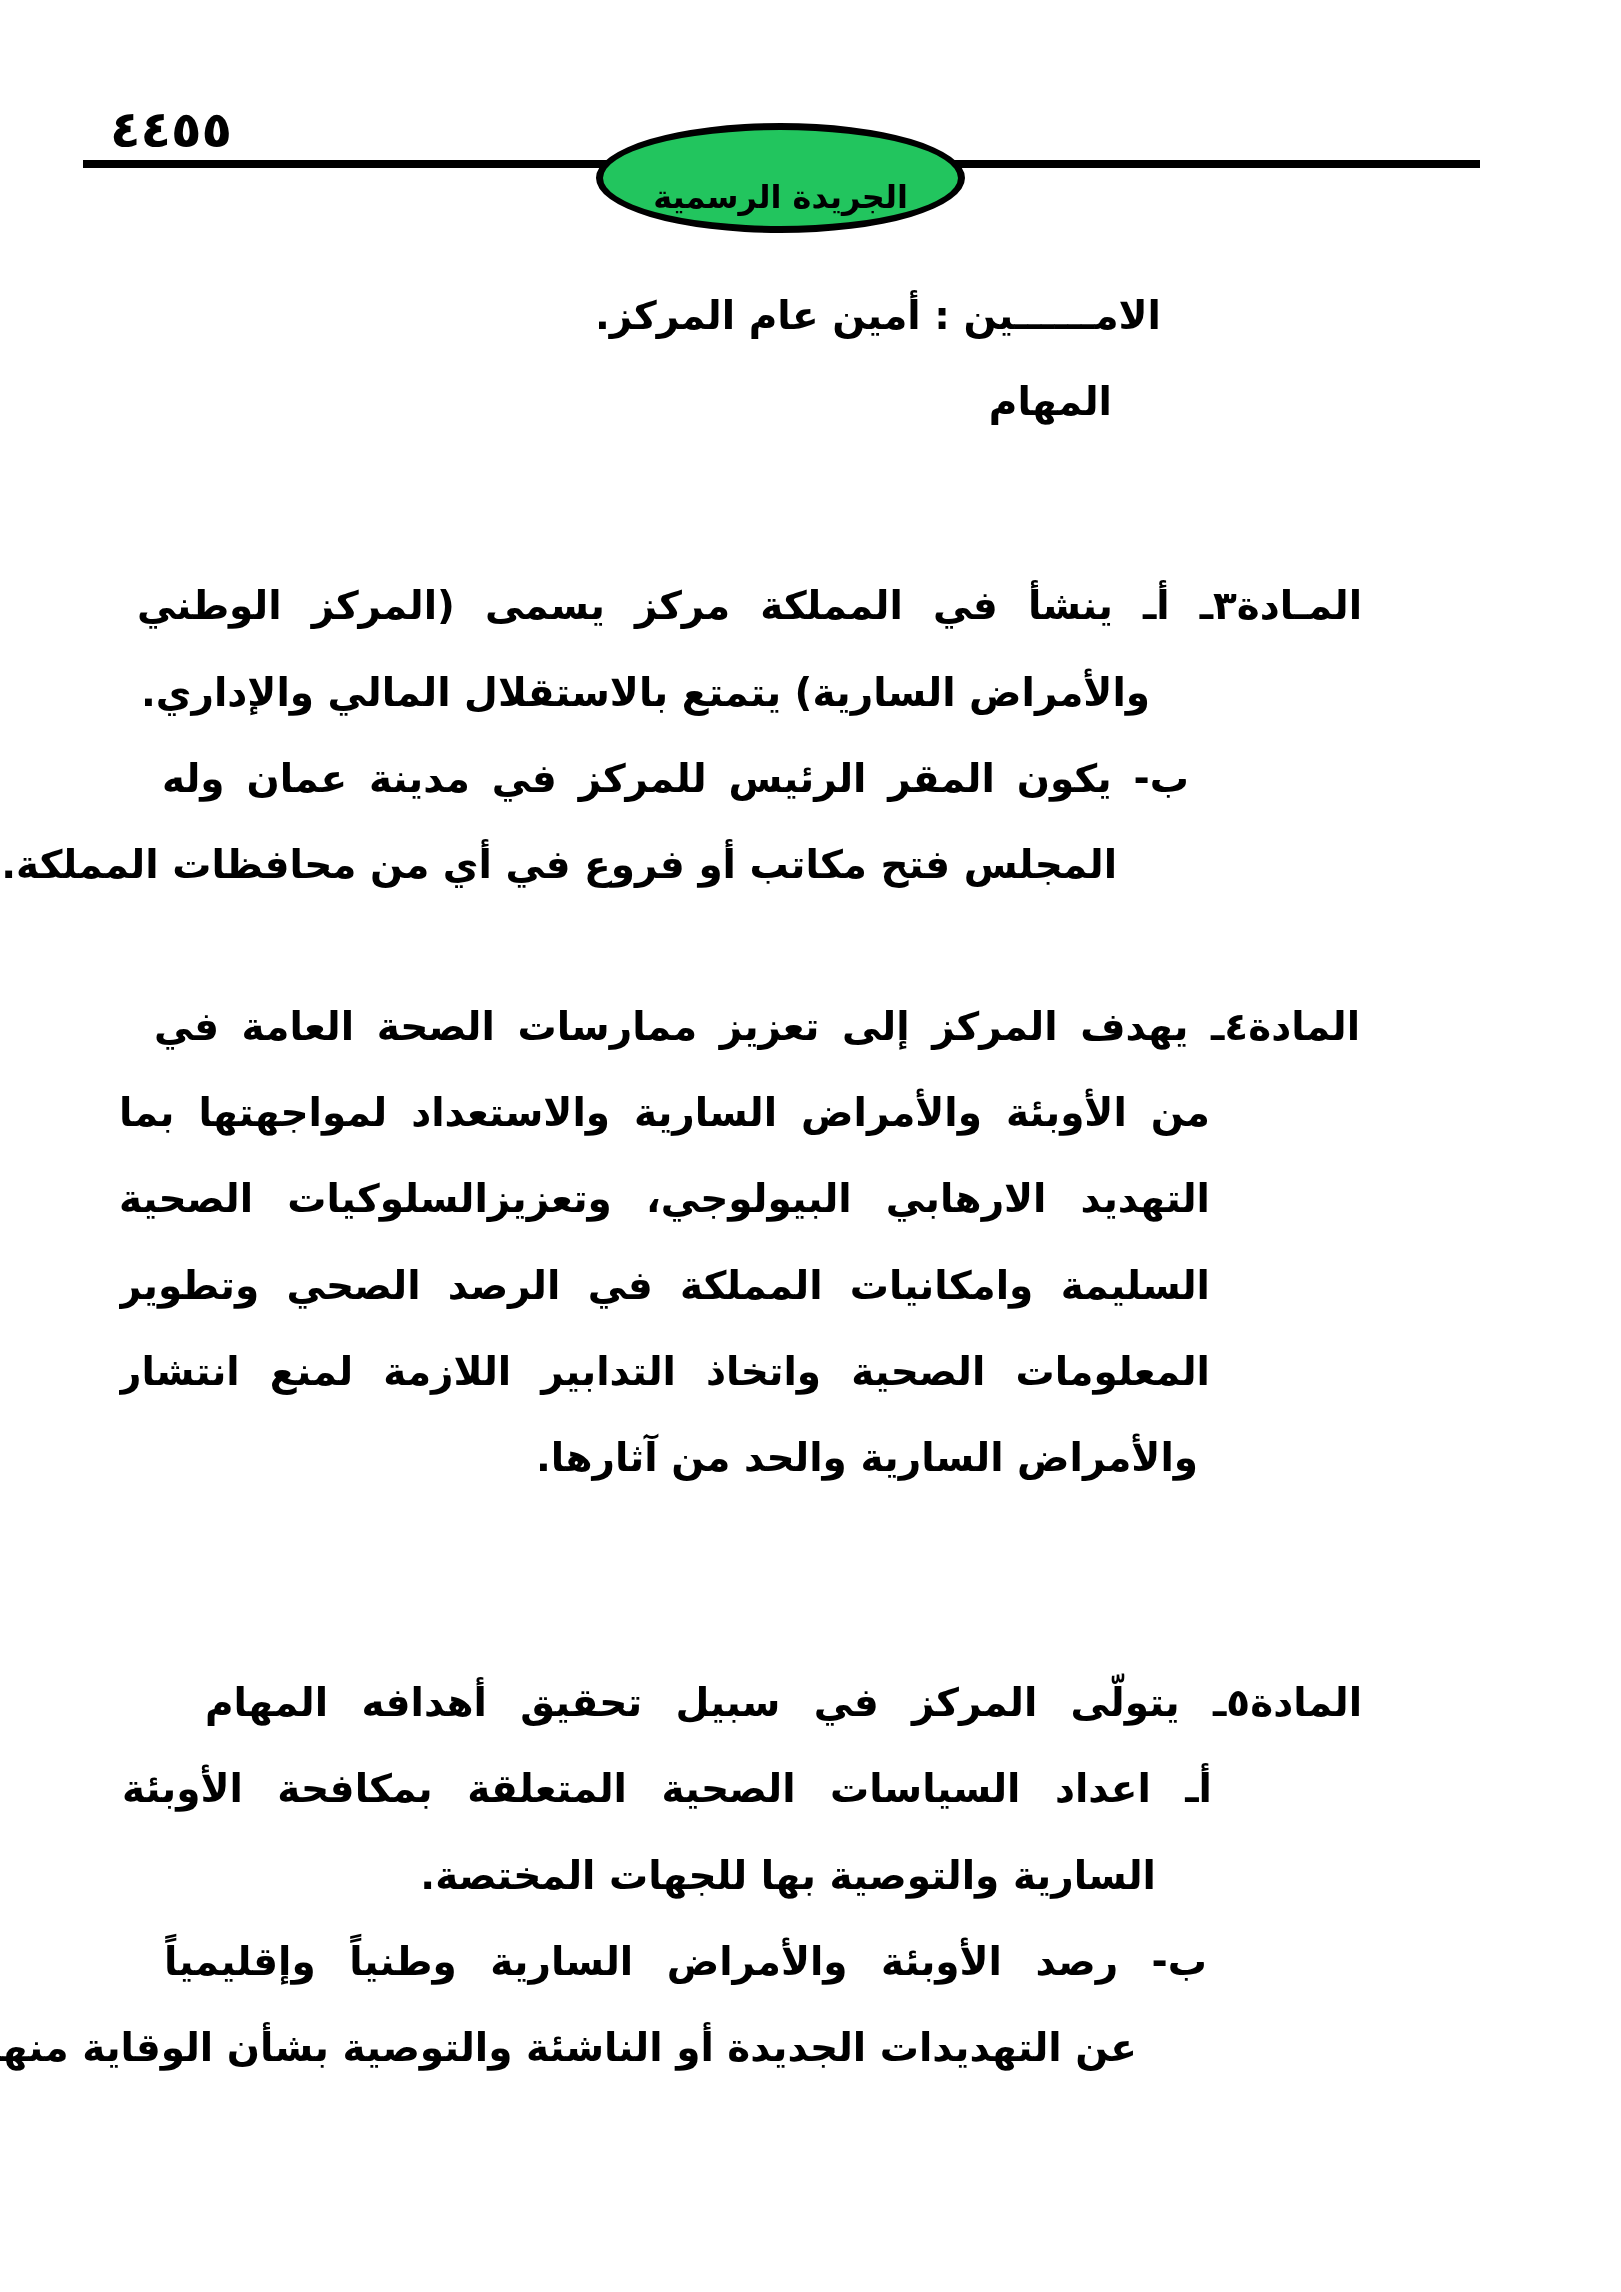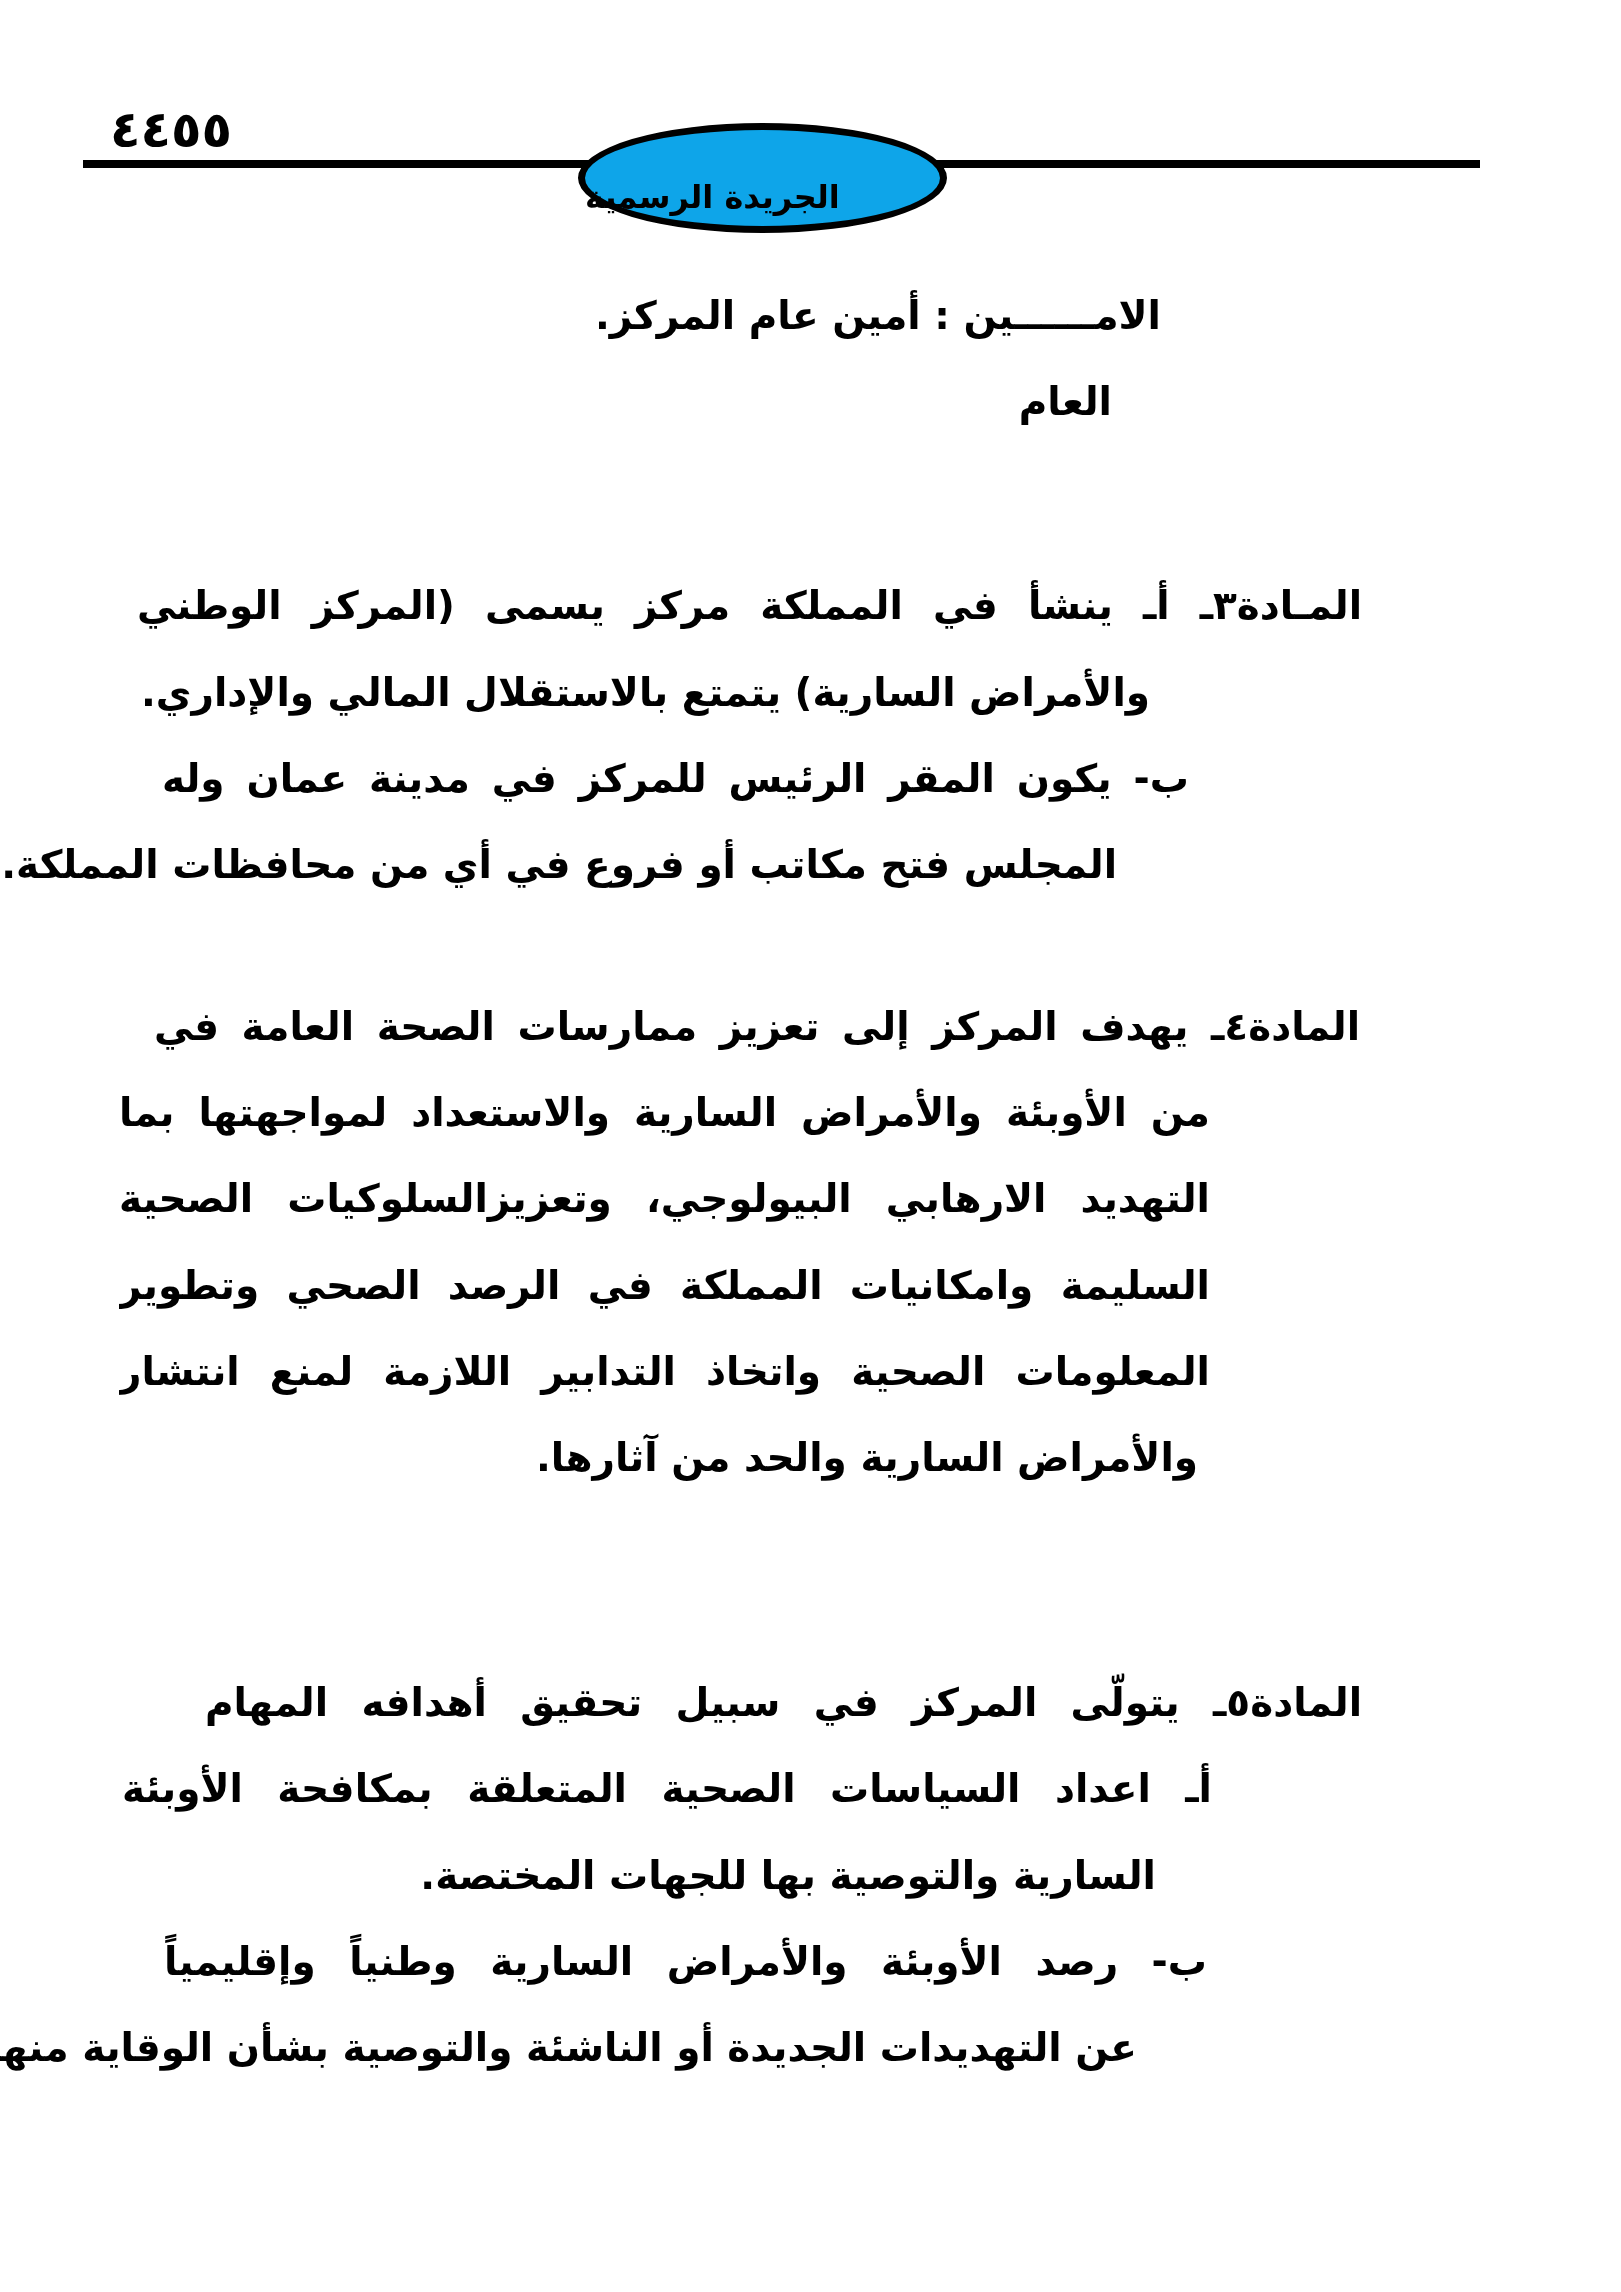--- a/index.html
+++ b/index.html
@@ -27,32 +27,32 @@
     position:absolute;
     left:83px;
     top:160px;
     width:1397px;
     height:7.8px;
     background:#000;
     z-index:1;
   }
   .header-ellipse{
     position:absolute;
-    left:578px;
+    left:596px;
     top:123px;
     width:369px;
     height:110px;
     box-sizing:border-box;
     border:7.8px solid #000;
     border-radius:50%;
-    background:#0ea5e9;
+    background:#22c55e;
     z-index:2;
     display:flex;
     align-items:flex-end;
-    justify-content:flex-end;
+    justify-content:center;
   }
   .gazette-title{
     font-size:32px;
     font-weight:bold;
     padding-bottom:9.8px;
     white-space:nowrap;
   }
   
   .line{
     position:absolute;
@@ -80,21 +80,21 @@
   <div class="page-number">٤٤٥٥</div>
 
   <div class="header-rule"></div>
 
   <div class="header-ellipse">
     <span class="gazette-title">الجريدة الرسمية</span>
   </div>
 
   <main id="document-body">
       <div class="line" style="top: 286px; right: 460px;">الامــــــين  :  أمين عام المركز.</div>
-      <div class="line" style="top: 372px; right: 509px;">العام</div>
+      <div class="line" style="top: 372px; right: 509px;">المهام</div>
       <div class="line justify" style="top: 576px; right: 259px; width: 1225px;">المـادة٣ـ أـ  ينشأ في المملكة مركز يسمى (المركز الوطني لمكافحة الأوبئة</div>
       <div class="line" style="top: 663px; right: 471px;">والأمراض  السارية) يتمتع بالاستقلال المالي والإداري.</div>
       <div class="line justify" style="top: 749px; right: 432px; width: 1027px;">ب- يكون المقر الرئيس للمركز في مدينة عمان وله بقرار من</div>
       <div class="line" style="top: 835px; right: 504px;">المجلس فتح مكاتب أو فروع في أي من محافظات المملكة.</div>
       <div class="line justify" style="top: 997px; right: 261px; width: 1206px;">المادة٤ـ يهدف المركز إلى تعزيز ممارسات الصحة العامة في مجال الوقاية</div>
       <div class="line justify" style="top: 1083px; right: 411px; width: 1091px;">من الأوبئة والأمراض السارية والاستعداد لمواجهتها بما في ذلك</div>
       <div class="line justify" style="top: 1169px; right: 411px; width: 1091px;">التهديد الارهابي البيولوجي، وتعزيزالسلوكيات الصحية والبيئية</div>
       <div class="line justify" style="top: 1256px; right: 411px; width: 1091px;">السليمة وامكانيات المملكة في الرصد الصحي وتطوير أنظمة</div>
       <div class="line justify" style="top: 1342px; right: 411px; width: 1091px;">المعلومات الصحية واتخاذ التدابير اللازمة لمنع انتشار الأوبئة</div>
       <div class="line" style="top: 1428px; right: 423px;">والأمراض السارية والحد من آثارها.</div>

